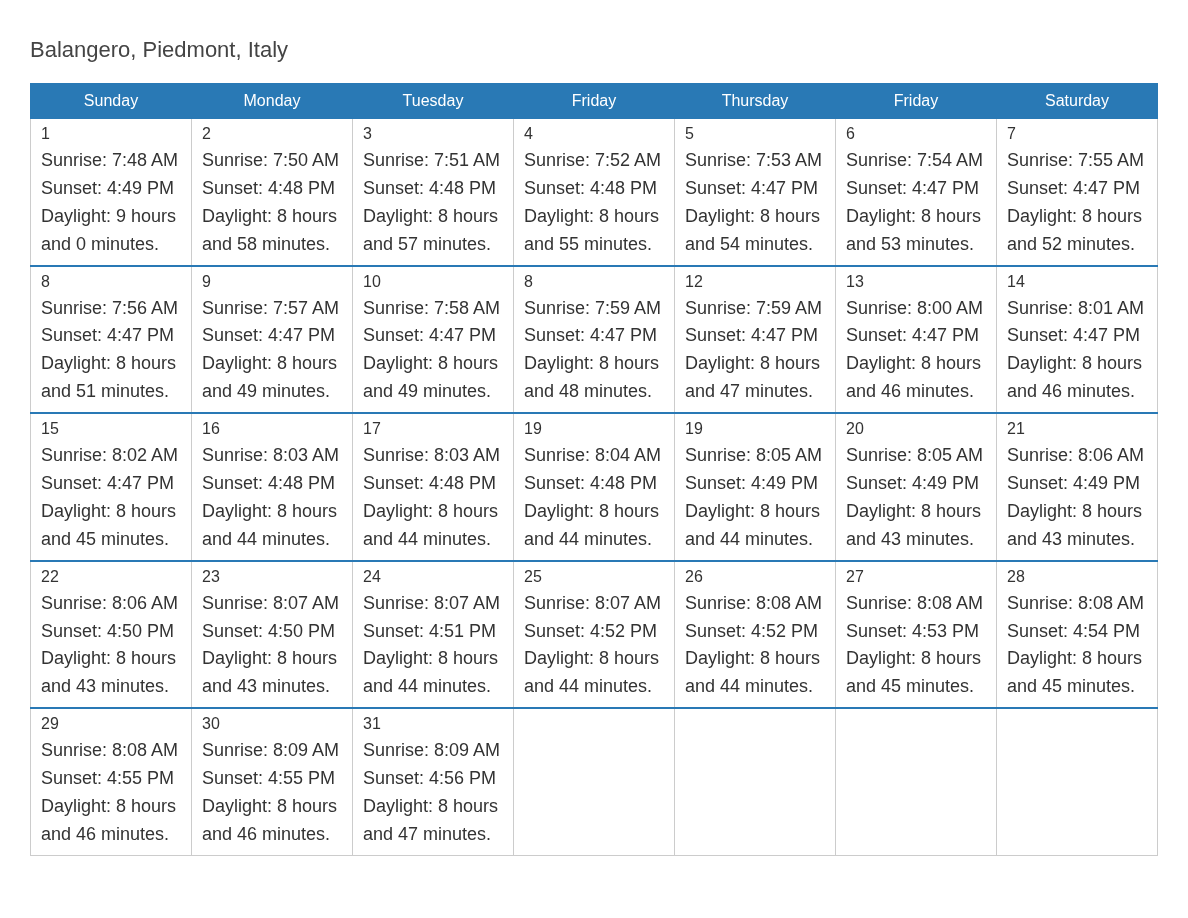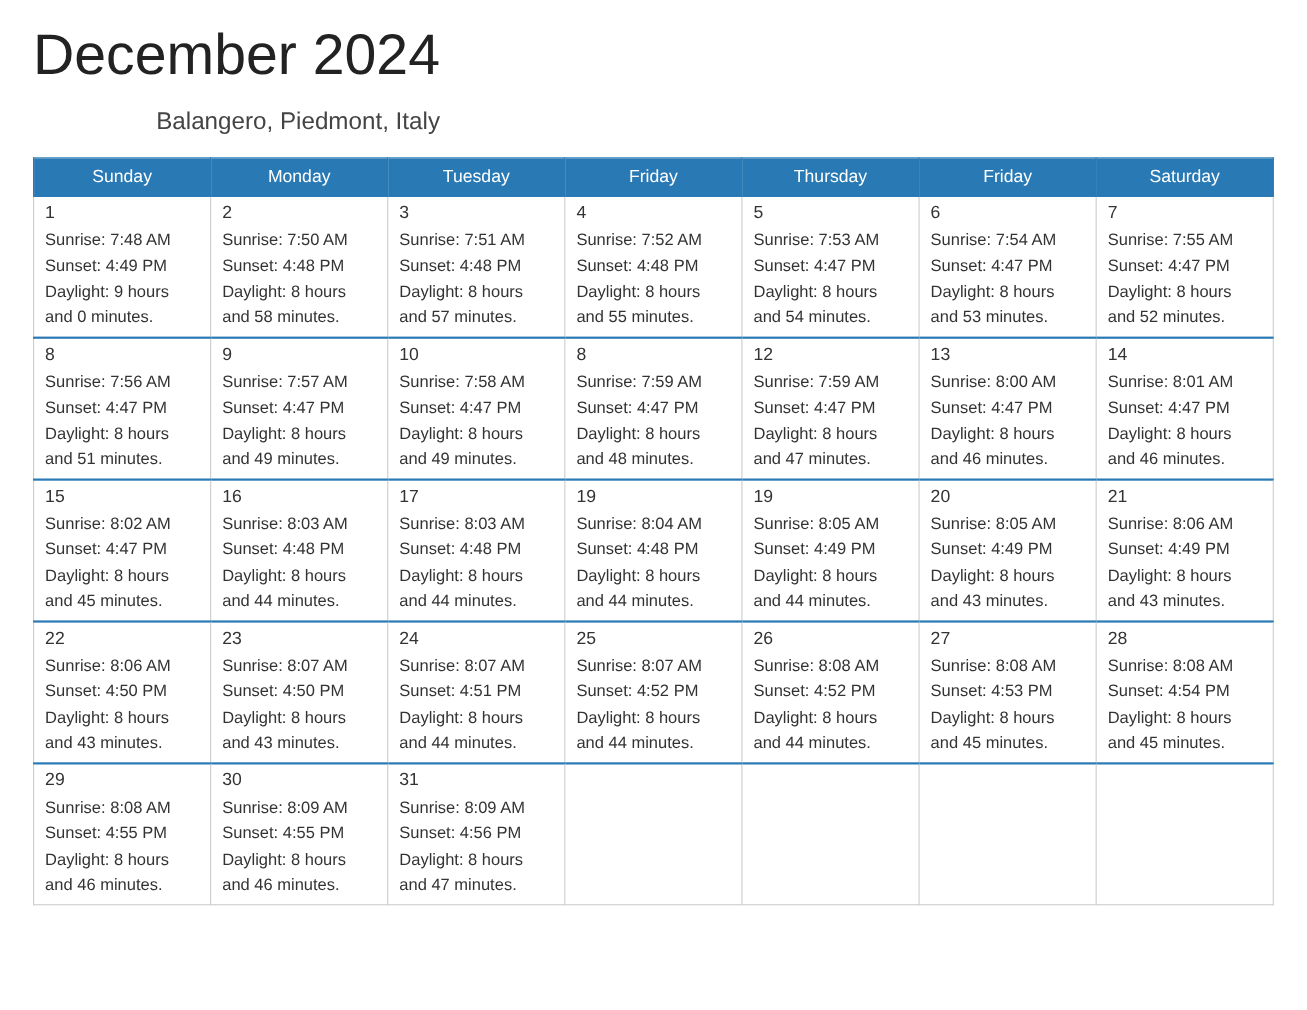--- a/index.html
+++ b/index.html
@@ -80,34 +80,33 @@
       color: #333;
       height: 115px;
     }
     .day-num {
       font-size: 16px;
       font-weight: normal;
       display: block;
       margin-bottom: 4px;
     }
     .day-detail {
-      font-size: 15px;
+      font-size: 18px;
       line-height: 1.55;
       color: #333;
     }
     tr td { border-top: 2px solid #2979b5; }
     tr:first-child td { border-top: none; }
     .empty-cell { background: #fff; }
   </style>
 </head>
 <body>
 
 <div class="header">
   <div class="title-block">
-    <div class="month-title">December 2024</div>
     <div class="location">Balangero, Piedmont, Italy</div>
   </div>
 </div>
 
 <table>
   <thead>
     <tr>
       <th>Sunday</th>
       <th>Monday</th>
       <th>Tuesday</th>

